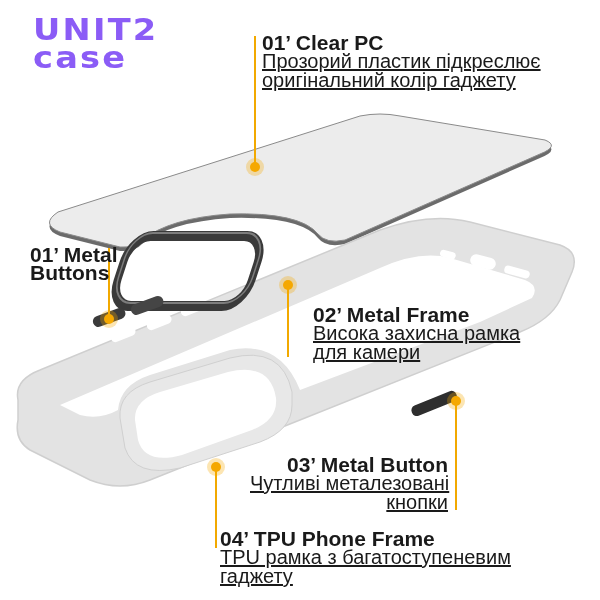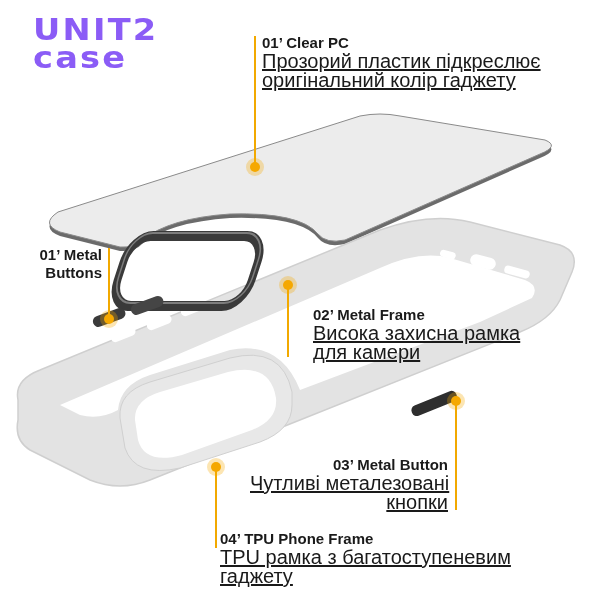--- a/index.html
+++ b/index.html
@@ -10,21 +10,21 @@
       color: #1a1a1a;
     }
     .abs { position: absolute; }
     .logo {
       left: 33px; top: 16px; width: 140px;
       font-family: "DejaVu Sans", sans-serif;
       font-weight: bold; color: #8b5cf6;
       letter-spacing: 2px; line-height: 28px;
     }
     .logo-line { font-size: 30px; display: block; transform: scaleX(1.12); transform-origin: left; }
-    .title { font-weight: bold; font-size: 15px; line-height: 18px; color: #1a1a1a; white-space: nowrap; }
+    .title { font-weight: bold; font-size: 21px; line-height: 18px; color: #1a1a1a; white-space: nowrap; }
     .desc { font-size: 20px; line-height: 19px; color: #1a1a1a; white-space: nowrap; text-decoration: underline; }
     .leader { position: absolute; width: 2px; background: #f2a900; }
     .dot {
       position: absolute; width: 10px; height: 10px; border-radius: 50%;
       background: #f5a800; box-shadow: 0 0 0 4px rgba(245,168,0,0.3);
     }
     .right { text-align: right; }
     svg { position: absolute; left: 0; top: 0; }
   </style>
 </head>

